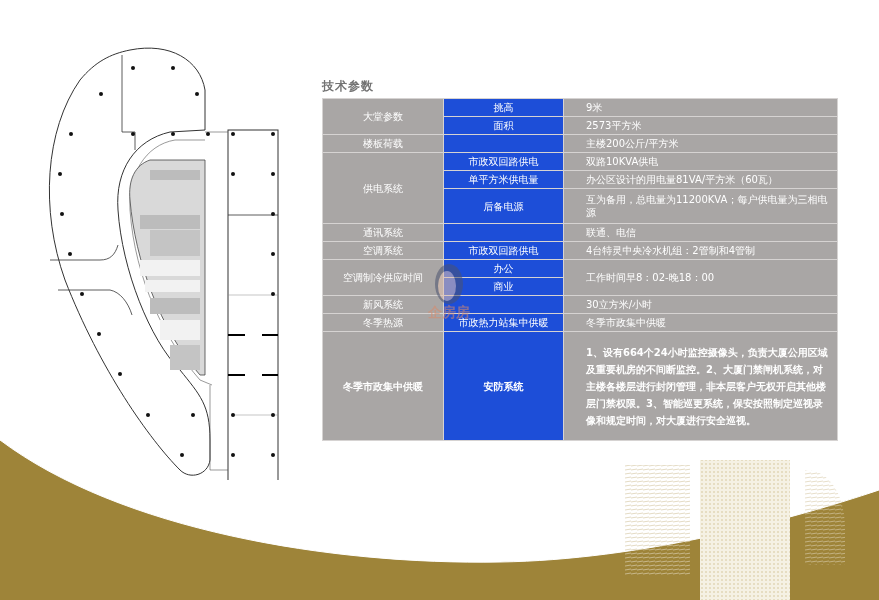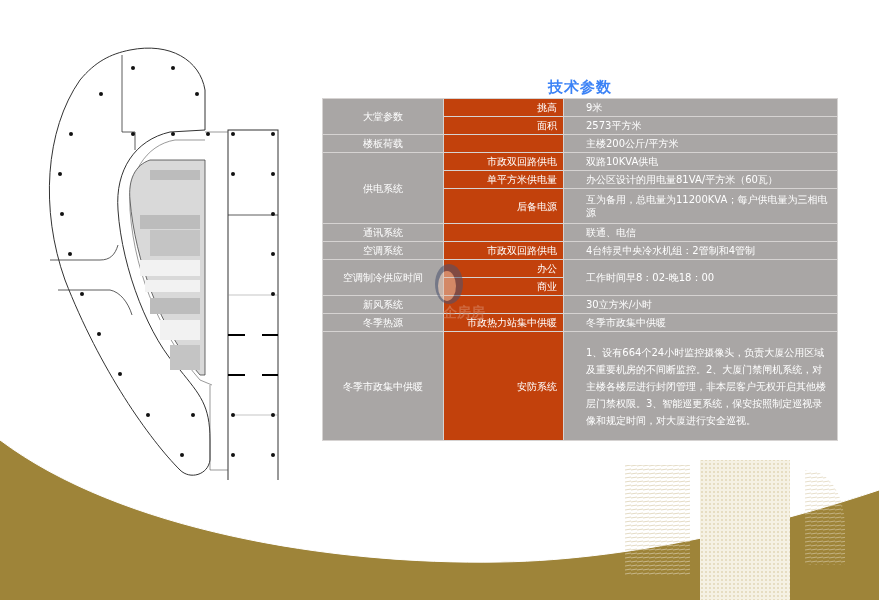--- a/index.html
+++ b/index.html
@@ -6,42 +6,42 @@
   body {
     width:879px; height:600px; position:relative; overflow:hidden;
     background:#ffffff;
     font-family:"DejaVu Sans", "Liberation Sans", sans-serif;
   }
   .gold-band { position:absolute; left:0; top:0; width:879px; height:600px; }
   .towers { position:absolute; left:625px; top:455px; width:250px; height:145px; }
   .floorplan { position:absolute; left:40px; top:40px; width:250px; height:440px; }
 
   .tech-title {
-    position:absolute; left:322px; top:78px; width:516px; text-align:center;
-    font-size:15px; font-weight:bold; color:#3b82f6; letter-spacing:1px;
+    position:absolute; left:322px; top:78px; width:516px; 
+    font-size:12px; font-weight:bold; color:#737373; letter-spacing:1px;
   }
   .tech-table {
     position:absolute; left:322px; top:98px; width:516px;
     border-collapse:collapse; table-layout:fixed;
     font-size:10px; color:#ffffff;
   }
   .tech-table td {
     border:1px solid #d6d3d2; padding:0 6px; height:17px; line-height:13px;
     vertical-align:middle;
   }
   .c1 { background:#a9a6a5; text-align:center; width:109px;margin-top:28px; }
-  .c2 { background:#c2410c; text-align:right; width:108px; }
+  .c2 { background:#1d4ed8; text-align:center; width:108px; }
   .c3 { background:#a9a6a5; text-align:left; padding-left:22px !important;margin-left:32px; }
   .tall-2 { height:34px !important; }
-  .tall-sec { height:108px !important; line-height:17px !important; }
+  .tall-sec { height:108px !important; line-height:17px !important;font-weight:bold; }
   .watermark {
     position:absolute; left:418px; top:262px; width:62px; height:68px; opacity:0.55;
   }
   .wm-text {
-    position:absolute; left:15px; top:42px; width:62px; text-align:center;
+    position:absolute; left:0; top:42px; width:62px; text-align:center;
     font-size:14px; font-weight:bold; color:#d98a6a; font-family:"DejaVu Sans", sans-serif;
   }
 </style>
 </head>
 <body>
 
 <svg class="gold-band" viewBox="0 0 879 600" preserveAspectRatio="none">
   <path d="M0,440 C120,530 330,565 500,562 C640,560 790,520 879,490 L879,600 L0,600 Z" fill="#9e8439"></path>
   <path d="M0,440 C120,530 330,565 500,562 C640,560 790,520 879,490" fill="none" stroke="#ffffff" stroke-width="1"></path>
 </svg>

